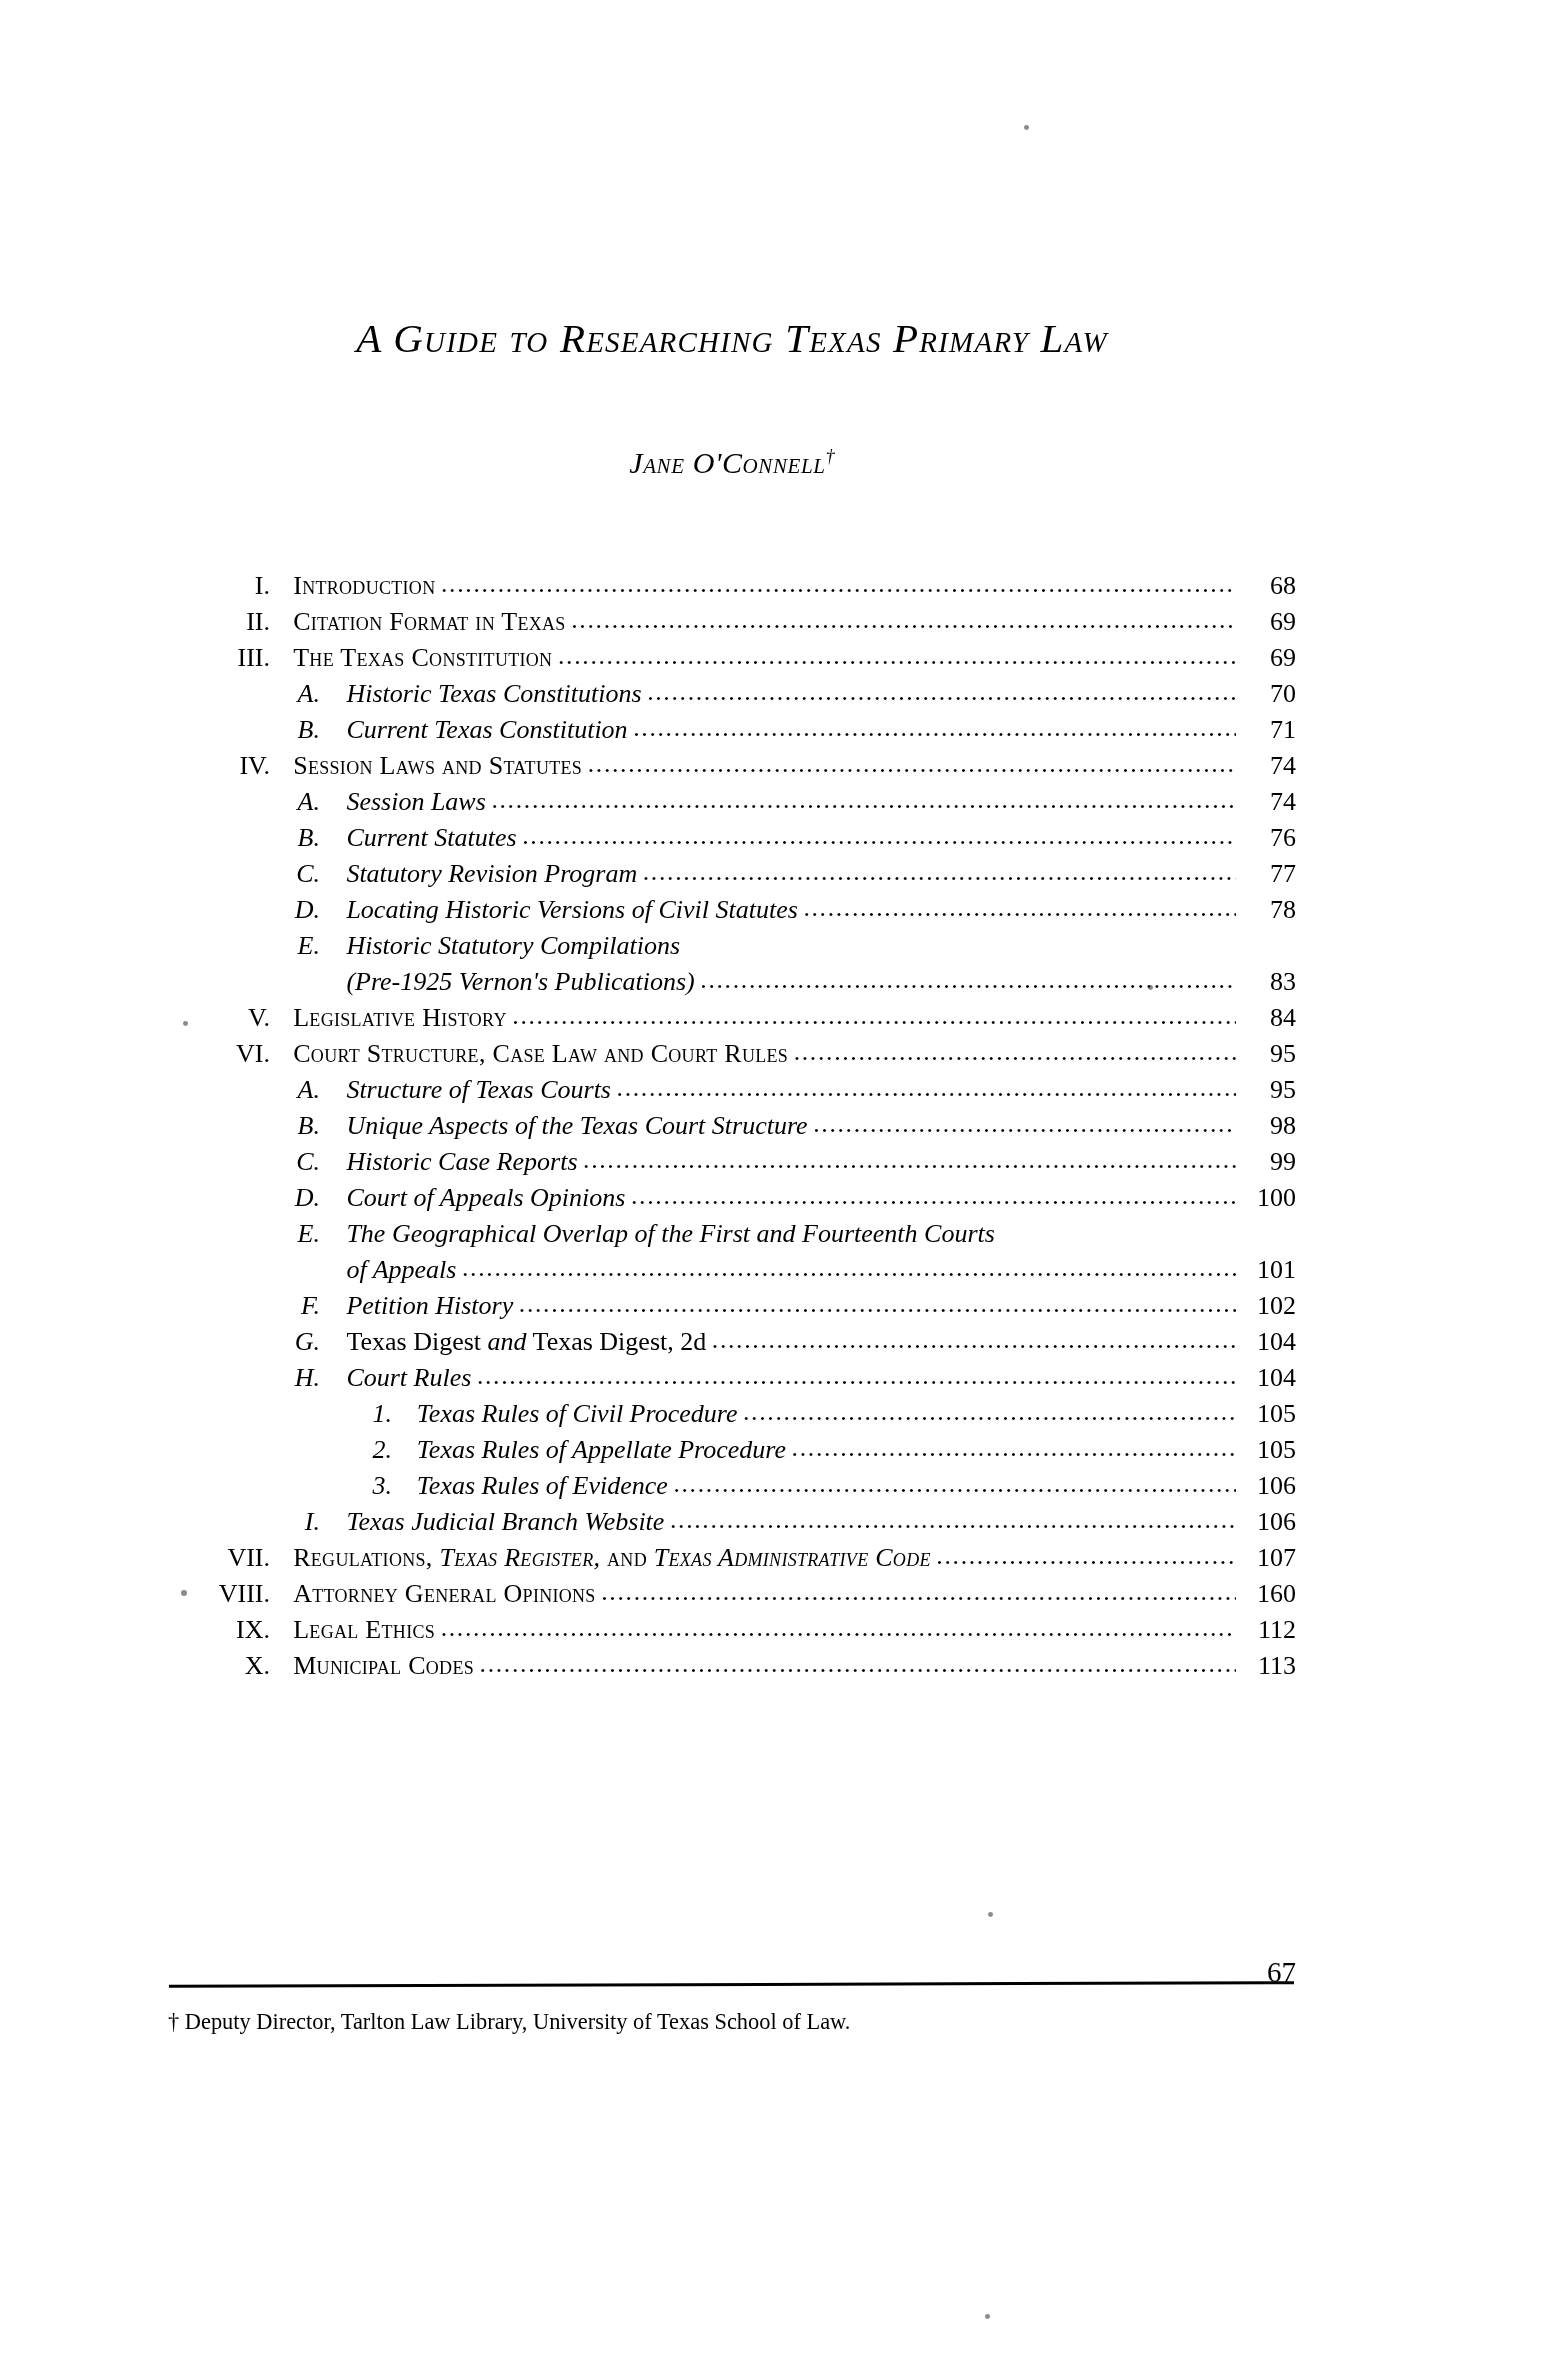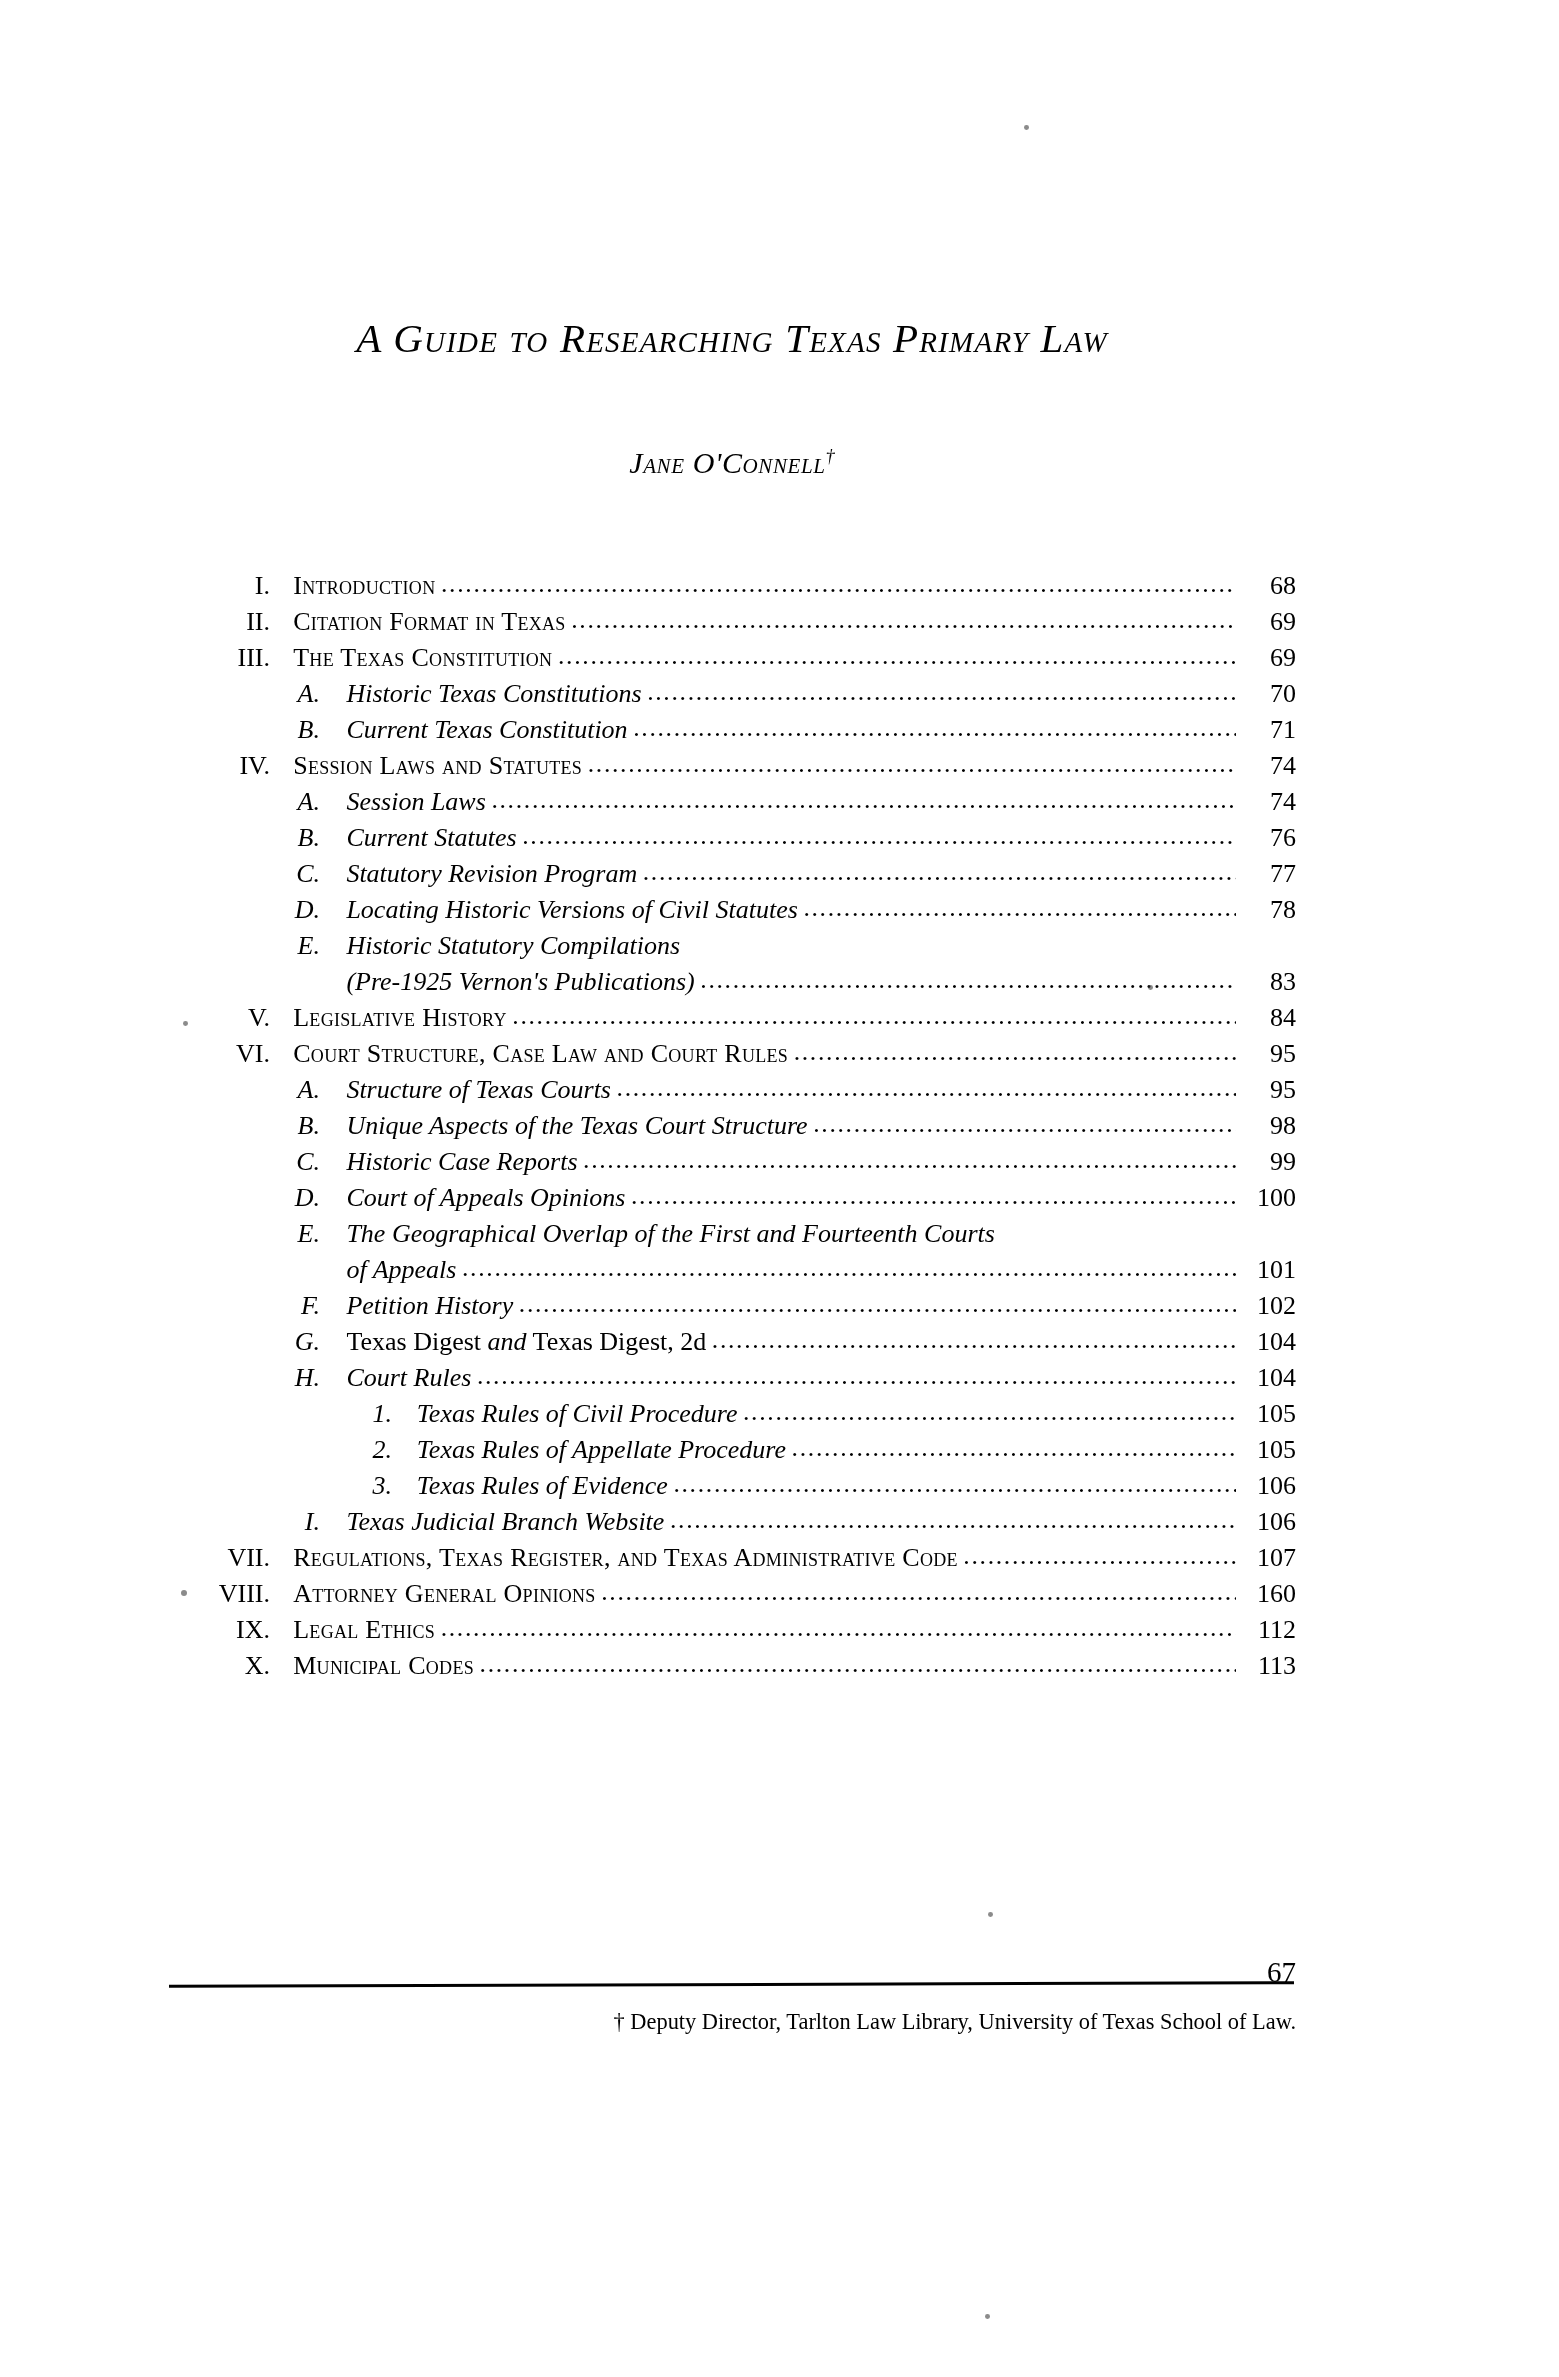--- a/index.html
+++ b/index.html
@@ -104,21 +104,21 @@
   .pg {
     flex: 0 0 auto;
     text-align: right;
     width: 58px;
     font-size: 26px;
   }
 
   
   .sc     { font-variant: small-caps; letter-spacing: 0.3px; }
   .it     { font-style: italic; }
-  .itsc   { font-variant: small-caps; letter-spacing: 0.3px; }
+  .itsc   { font-style: italic; font-variant: small-caps; letter-spacing: 0.3px; }
   .rom    { font-style: normal; }
 
   
   .toc-row.cont-first .label { padding-right: 0; }
   .toc-row.cont-first .pg { visibility: hidden; }
   .toc-row.cont-second > .num { visibility: hidden; }
 
   
   .footnote-rule {
     position: absolute;
@@ -127,21 +127,21 @@
     width: 1125px;
     height: 3.2px;
     background: #000000;
     transform: rotate(-0.18deg);
   }
   .footnote {
     position: absolute;
     left: 168px;
     top: 2009px;
     width: 1128px;
-    text-align: right;
+    text-align: left;
     font-size: 22.4px;
   }
   .folio {
     position: absolute;
     left: 168px;
     top: 1956px;
     width: 1128px;
     text-align: right;
     font-size: 29px;
   }

